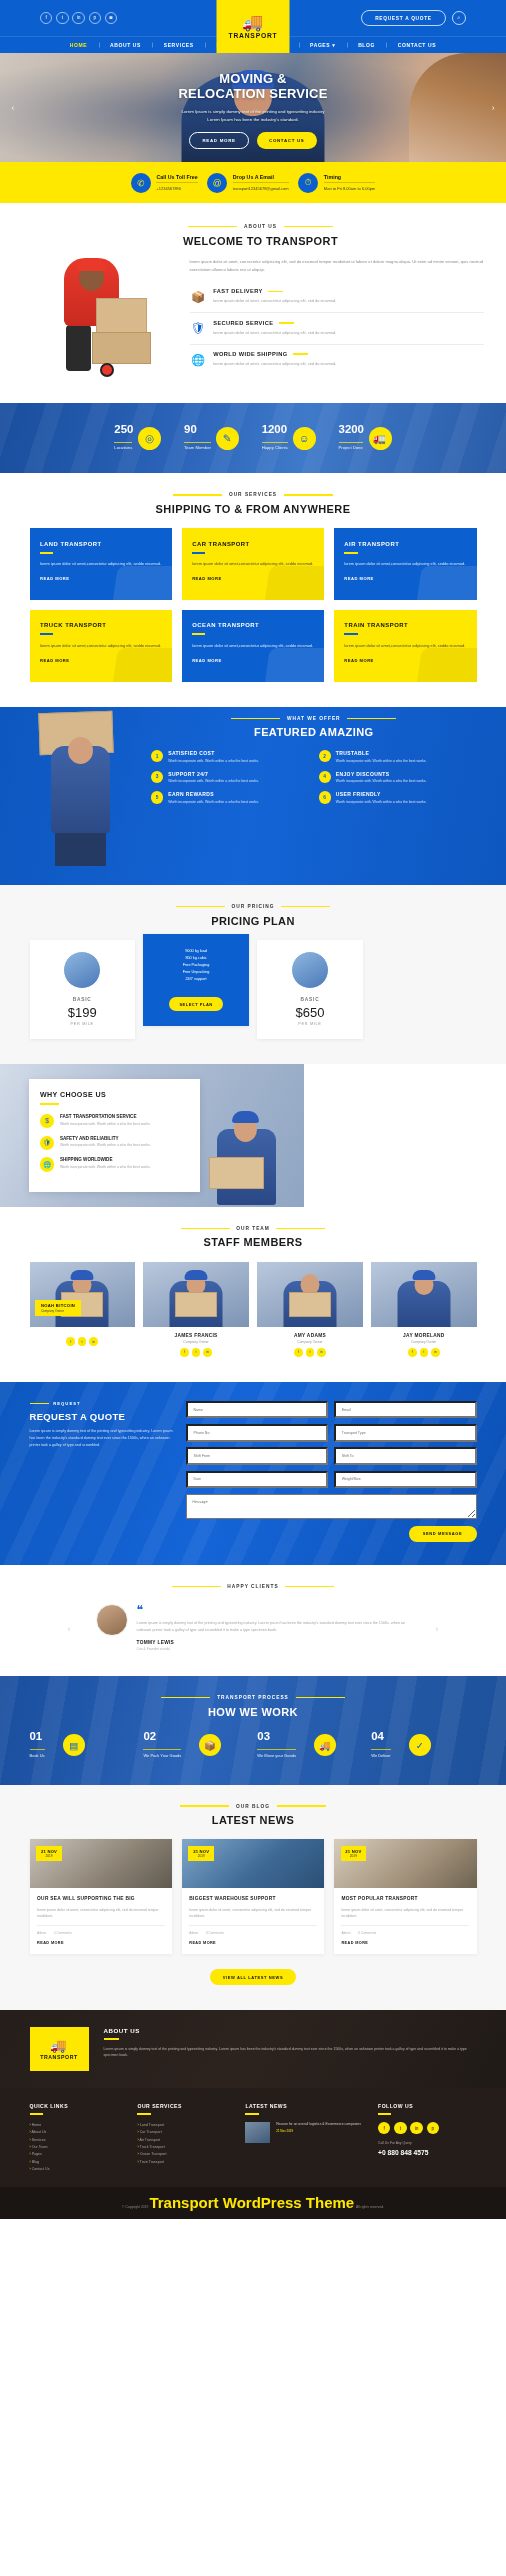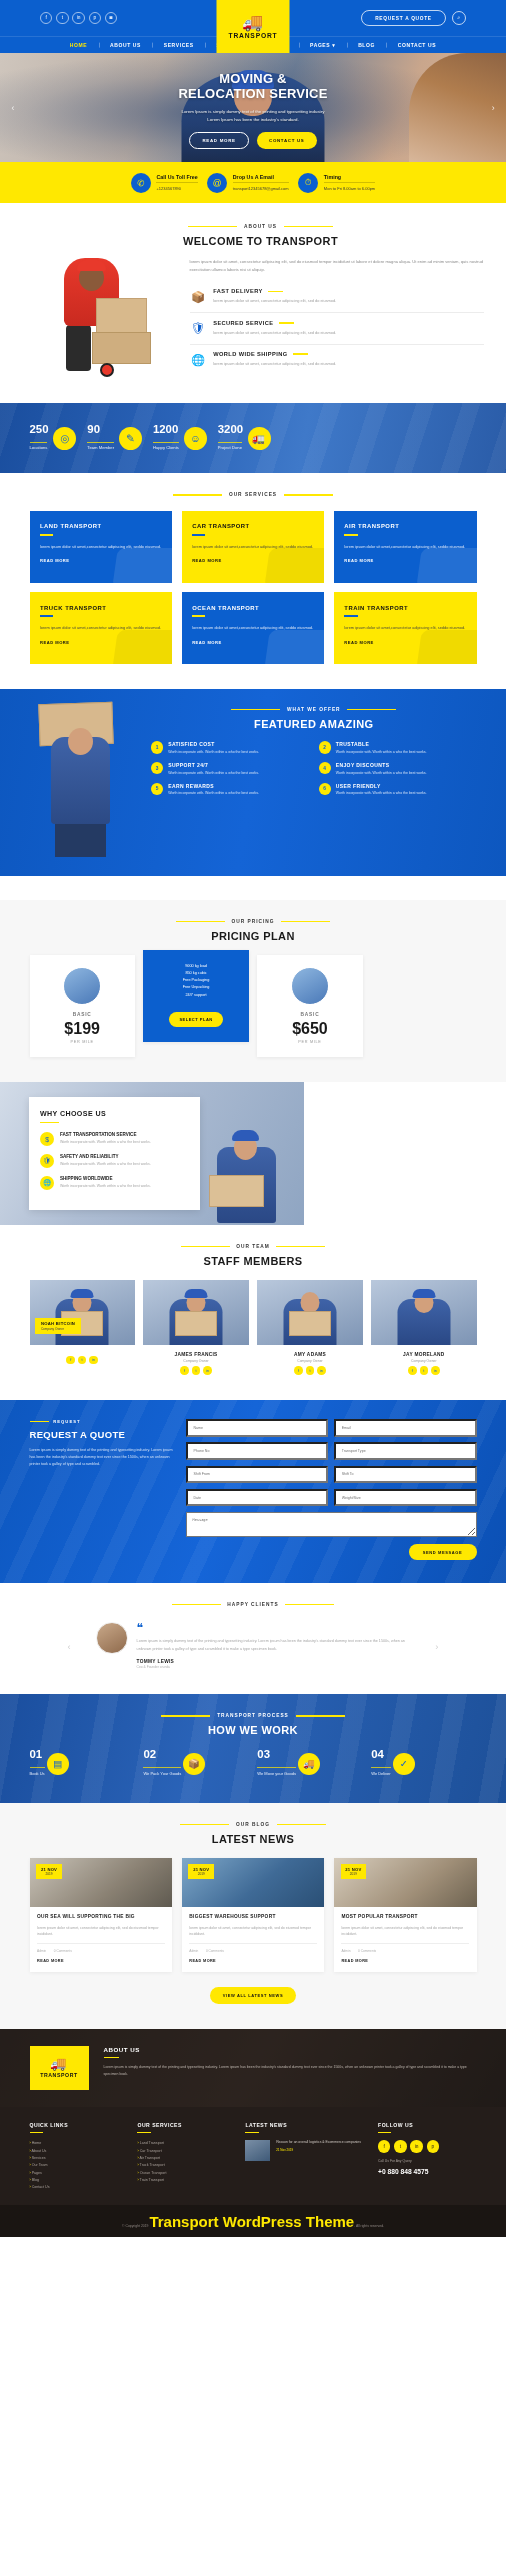--- a/index.html
+++ b/index.html
@@ -107,21 +107,21 @@
   .feat-h { display:flex; align-items:center; gap:5.7px; }
   .feat-h b { font-size:5.7px; letter-spacing:0.4px; color:#1a1a1a; }
   .feat-h i { display:block; width:15px; height:1.9px; background:#ffe800; }
   .feat-p { font-size:3.9px; color:#a0a0a0; line-height:1.8; margin-top:2.9px; }
 
   
   .counters { position:relative; padding:21px 0; overflow:hidden;
      background:linear-gradient(100deg,#1a4e9e 0%,#2a63b8 35%,#3f79c9 60%,#2a5ca8 100%); }
   .counters:before { content:""; position:absolute; inset:0;
      background:repeating-linear-gradient(108deg, rgba(255,255,255,.05) 0 17px, rgba(255,255,255,0) 17px 44px); }
-  .counter-row { display:flex; justify-content:flex-start; gap:11px; position:relative; z-index:2; }
+  .counter-row { display:flex; justify-content:center; gap:23px; position:relative; z-index:2; }
   .cnt { display:flex; align-items:center; gap:4.8px; }
   .cnt-l { text-align:left; }
   .cnt-n { font-size:11.4px; font-weight:bold; color:#fff; line-height:1; }
   .cnt-lbl { font-size:4.2px; color:#e7eefb; margin-top:3.8px; padding-top:2.9px;
      border-top:1px solid rgba(255,232,0,.75); display:inline-block; }
   .cnt-ic { width:23px; height:23px; border-radius:50%; background:#ffe800; color:#0b5fce;
      display:flex; align-items:center; justify-content:center; font-size:10.5px; flex:0 0 auto; }
 
   
   .services { padding:19px 0 25px; background:#fff; }
@@ -137,48 +137,48 @@
   .svc .bar { width:13.3px; height:1.9px; margin:4.8px 0 6.7px; position:relative; z-index:2; }
   .svc.b .bar { background:#ffe800; } .svc.y .bar { background:#0b5fce; }
   .svc p { font-size:3.9px; line-height:1.85; position:relative; z-index:2; }
   .svc.b p { color:#dbe6f8; } .svc.y p { color:#4a4a3a; }
   .svc .rm { font-size:4.1px; font-weight:bold; letter-spacing:0.5px; margin-top:8.6px;
      position:relative; z-index:2; }
   .svc.b .rm { color:#fff; } .svc.y .rm { color:#111; }
 
   
   .featured { position:relative; background:linear-gradient(100deg,#0d57bf 0%,#1464d6 50%,#0d57bf 100%);
-     padding:14px 0 21px; overflow:hidden; }
+     padding:5px 0 21px; overflow:hidden; }
   .feat-wrap { display:flex; gap:9.5px; align-items:flex-start; }
   .feat-person { width:112px; flex:0 0 auto; position:relative; height:152px; }
   .fp-box { position:absolute; left:9.5px; top:0; width:74px; height:42px; background:#d7b88d;
      border:1px solid #c09f6f; transform:rotate(-2deg); }
   .fp-body { position:absolute; left:21px; top:34px; width:59px; height:87px;
      background:linear-gradient(180deg,#3f63a8 0%,#2c4a85 100%); border-radius:13.3px 13.3px 3.8px 3.8px; }
   .fp-head { position:absolute; left:38px; top:25px; width:25px; height:27px; background:#d2a07c; border-radius:50%; }
   .fp-legs { position:absolute; left:25px; top:114px; width:51px; height:40px; background:#243a63; }
   .feat-right { flex:1; padding-top:3.8px; }
   .fg { display:grid; grid-template-columns:1fr 1fr; gap:6.7px 9.5px; margin-top:11.4px; }
   .fg-item { display:flex; gap:4.8px; align-items:flex-start; }
   .fg-num { width:12.4px; height:12.4px; border-radius:50%; background:#ffe800; color:#0b5fce;
      font-size:4.8px; font-weight:bold; display:flex; align-items:center; justify-content:center; flex:0 0 auto; }
   .fg-t { font-size:5px; font-weight:bold; color:#fff; letter-spacing:0.4px; }
   .fg-p { font-size:3.5px; color:#cfe0f7; line-height:1.75; margin-top:1.9px; }
 
   
-  .pricing { background:#f7f7f7; padding:19px 0 25px;margin-top:24px; }
+  .pricing { background:#f7f7f7; padding:19px 0 25px; }
   .price-grid { display:grid; grid-template-columns:repeat(4,1fr); gap:8.6px; margin-top:13.3px; align-items:start; }
   .pc { background:#fff; text-align:center; padding:11.4px 6.7px 13.3px; box-shadow:0 1px 3.8px rgba(0,0,0,.07); }
   .pc.hl { background:#0b5fce; padding:13.3px 6.7px 15px; margin-top:-5.7px; }
   .pc-img { width:38px; height:38px; border-radius:50%; margin:0 auto 7.6px; overflow:hidden;
      background:linear-gradient(150deg,#8fb7e0,#4a79b8); border:1.9px solid #fff; }
   .pc-feats { list-style:none; margin:0 0 7.6px; }
   .pc-feats li { font-size:3.8px; color:#fff; line-height:1.9; }
   .pc-name { font-size:4.8px; font-weight:bold; letter-spacing:0.8px; color:#777; }
-  .pc-price { font-size:16px; font-weight:bold; color:#1a1a1a; margin:2.9px 0 1.9px; }
+  .pc-price { font-size:13px; font-weight:normal; color:#1a1a1a; margin:2.9px 0 1.9px; }
   .pc-per { font-size:3.8px; letter-spacing:0.7px; color:#999; }
   .pc-btn { display:inline-block; background:#ffe800; color:#111; font-size:4px; font-weight:bold;
      letter-spacing:0.5px; padding:4.8px 10.5px; border-radius:9.5px; margin-top:5.7px; }
 
   
   .why-sect { display:flex; position:relative; min-height:105px; }
   .why-left { width:304px; position:relative;
      background:linear-gradient(120deg,#d3dce8 0%,#aebdd3 40%,#8fa5c2 100%); padding:15px 0 15px 28.5px; }
   .why-card { background:#fff; padding:12.4px 11.4px; width:171px; box-shadow:0 1.9px 7.6px rgba(0,0,0,.12); }
   .why-card h3 { font-size:7.1px; font-weight:bold; letter-spacing:0.4px; color:#1a1a1a; }
@@ -259,21 +259,21 @@
   .t-ar { position:absolute; top:58%; color:#cfcfcf; font-size:9.5px; }
   .t-ar.l { left:38px; } .t-ar.r { right:38px; }
 
   
   .work { position:relative; overflow:hidden; padding:19px 0 25px;
      background:linear-gradient(105deg,#1a4e9e 0%,#2a63b8 40%,#1d5099 100%); }
   .work:before { content:""; position:absolute; inset:0;
      background:repeating-linear-gradient(100deg, rgba(255,255,255,.06) 0 19px, rgba(255,255,255,0) 19px 49px); }
   .work-grid { display:grid; grid-template-columns:repeat(4,1fr); gap:8.6px; margin-top:13.3px;
      position:relative; z-index:2; }
-  .wk { display:flex; align-items:center; gap:2px; }
+  .wk { display:flex; align-items:center; gap:18px; }
   .wk-n { font-size:11.4px; font-weight:bold; color:#fff; line-height:1; }
   .wk-ic { width:22px; height:22px; border-radius:50%; background:#ffe800; color:#0b5fce;
      font-size:9.5px; display:flex; align-items:center; justify-content:center; flex:0 0 auto; }
   .wk-l { font-size:4px; color:#e7eefb; margin-top:3.8px; padding-top:2.9px;
      border-top:1px solid rgba(255,232,0,.7); display:inline-block; }
 
   
   .blog { background:#f7f7f7; padding:19px 0 25px; }
   .blog-grid { display:grid; grid-template-columns:repeat(3,1fr); gap:9.5px; margin-top:13.3px; }
   .bg-card { background:#fff; box-shadow:0 1px 3.8px rgba(0,0,0,.06); }
@@ -503,20 +503,21 @@
     </div>
   </div>
 
   <div class="services">
     <div class="container">
       <div class="sec-eyebrow">
           <i class="ln"></i>
           <span>OUR SERVICES</span>
           <i class="ln"></i>
         </div>
+      <div class="sec-title">SHIPPING TO &amp; FROM ANYWHERE</div>
       <div class="svc-grid">
         <div class="svc b">
           <h4>LAND TRANSPORT</h4>
             <div class="bar"></div>
           <p>lorem ipsum dolor sit amet,consectetur adipiscing elit, seddo eiusmod.</p>
           <div class="rm">READ MORE</div>
         </div>
         <div class="svc y">
           <h4>CAR TRANSPORT</h4>
             <div class="bar"></div>

